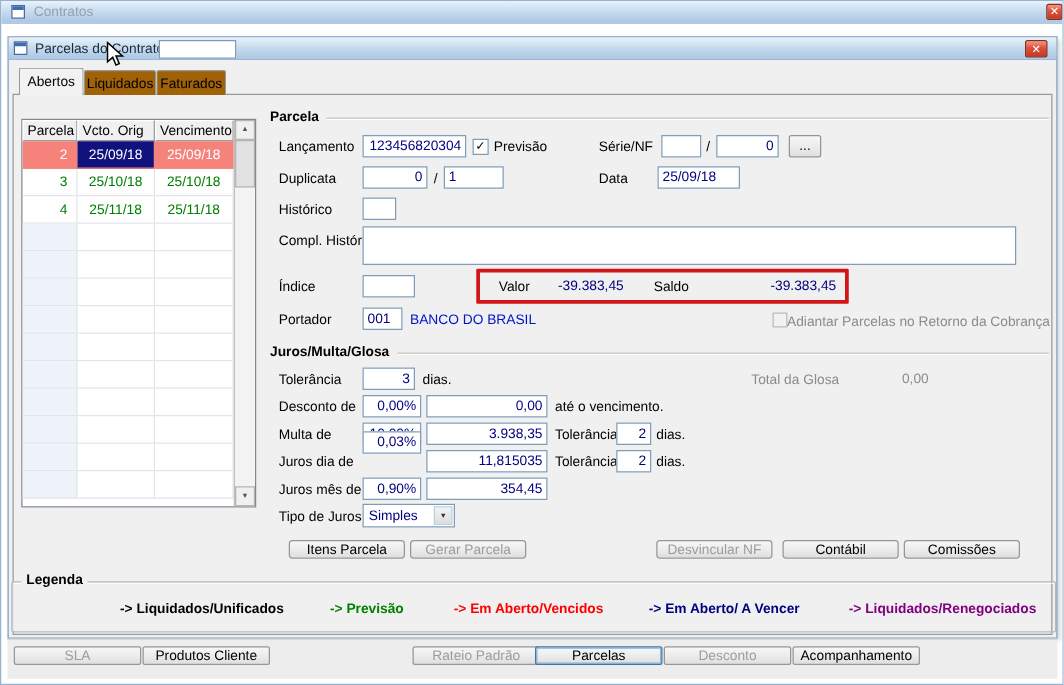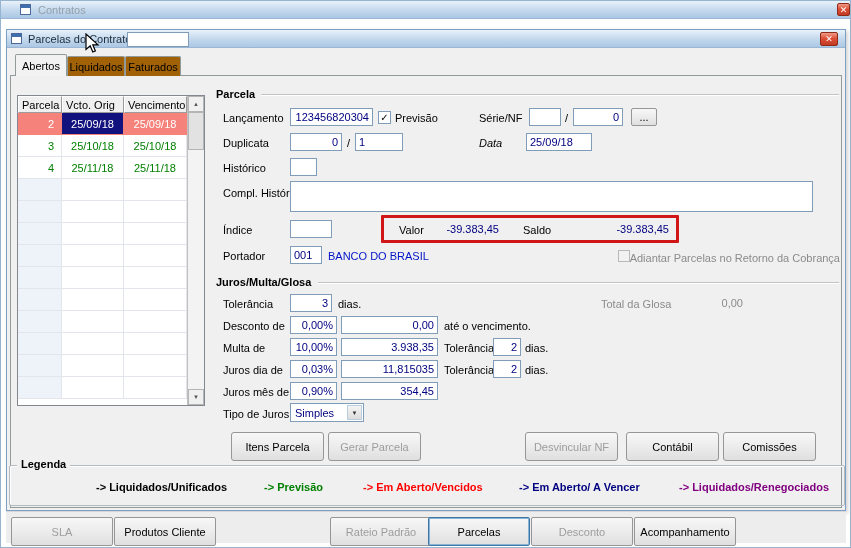--- a/index.html
+++ b/index.html
@@ -39,36 +39,36 @@
   .blue { color:#0014c8; }
   .gcap { position:absolute; font-weight:bold; }
   .gline { position:absolute; height:0; border-top:1px solid #c3c3c3; box-shadow:0 1px 0 #fff; }
   .field { position:absolute; background:#fff; border:1px solid #7f9db9; height:18px; padding:0 3px; display:flex; align-items:center; color:#000080; overflow:hidden; white-space:nowrap; }
   .field.ra { justify-content:flex-end; }
   .valtext { position:absolute; text-align:right; color:#000080; white-space:nowrap; }
   .chk { position:absolute; width:13px; height:13px; background:#fff; border:1px solid #7f9db9; display:flex; align-items:center; justify-content:center; font-size:10px; line-height:10px; font-weight:bold; cursor:pointer; }
   .chk.disabled { background:#f2f2f2; border-color:#b9b9b9; cursor:default; }
   .select { position:absolute; background:#fff; border:1px solid #7f9db9; display:flex; align-items:center; padding-left:4px; color:#000080; cursor:pointer; }
   .select .arrow { position:absolute; top:1px; right:1px; bottom:1px; width:15px; background:linear-gradient(#f4f4f4,#dcdcdc); border:1px solid #b9cede; display:flex; align-items:center; justify-content:center; font-size:6px; color:#333; }
-  .btn { position:absolute; height:29px; background:linear-gradient(180deg,#f7f7f7,#ececec 50%,#dfdfdf); border:1px solid #969696; border-radius:3px; display:flex; align-items:center; justify-content:center; cursor:pointer; white-space:nowrap; }
+  .btn { position:absolute; height:15px; background:linear-gradient(180deg,#f7f7f7,#ececec 50%,#dfdfdf); border:1px solid #969696; border-radius:3px; display:flex; align-items:center; justify-content:center; cursor:pointer; white-space:nowrap; }
   .btn.small { height:18px; border-radius:2px; }
   .btn.disabled { color:#9d9d9d; cursor:default; }
   .btn.focused { border-color:#3f76a3; box-shadow:inset 0 0 0 1px #86b3d6; }
   .red-box { position:absolute; border:3px solid #d01616; border-radius:1px; background:transparent; pointer-events:none; }
   .legend-box { position:absolute; left:8px; top:464px; width:836px; height:41px; border:1px solid #b5bac0; border-radius:2px; box-shadow:inset 1px 1px 0 #fff; }
   .legend-cap { position:absolute; left:16px; top:457px; background:#f0f0f0; padding:0 4px; font-weight:bold; }
   .legend-item { position:absolute; font-weight:bold; white-space:nowrap; }
   .bottom-strip { position:absolute; left:5px; top:510px; width:840px; height:32px; background:#ededed; border-top:1px solid #d8d8d8; }
 </style>
 </head>
 <body>
 
 <div class="stage">
 
-  <div class="titlebar" style="left:0;top:0;width:849px;height:18px;padding-left:19px;">
+  <div class="titlebar" style="left:0;top:0;width:849px;height:18px;padding-left:8px;">
     <span class="win-icon"></span>
     <span class="outer-title">Contratos</span>
   </div>
   <div class="close-btn" style="left:836px;top:2px;width:13px;height:13px;">
     <span>✕</span>
   </div>
 
   <div class="inner-box"></div>
   <div class="titlebar" style="left:6px;top:29px;width:838px;height:18px;padding-left:4px;">
     <span class="win-icon"></span>
@@ -176,21 +176,21 @@
   <div class="lbl" style="left:478px;top:110px;">Série/NF</div>
   <div class="field" style="left:528px;top:107px;width:32px;"></div>
   <div class="lbl" style="left:564px;top:110px;">/</div>
   <div class="field ra" style="left:572px;top:107px;width:50px;">0</div>
   <div class="btn small" style="left:630px;top:107px;width:26px;">...</div>
 
   <div class="lbl" style="left:222px;top:135px;">Duplicata</div>
   <div class="field ra" style="left:289px;top:132px;width:52px;">0</div>
   <div class="lbl" style="left:346px;top:135px;">/</div>
   <div class="field" style="left:354px;top:132px;width:48px;">1</div>
-  <div class="lbl" style="left:478px;top:135px;font-style:italic;">Data</div>
+  <div class="lbl" style="left:478px;top:135px;">Data</div>
   <div class="field" style="left:525px;top:132px;width:66px;">25/09/18</div>
 
   <div class="lbl" style="left:222px;top:160px;">Histórico</div>
   <div class="field" style="left:289px;top:157px;width:27px;"></div>
 
   <div class="lbl" style="left:222px;top:185px;">Compl. Histórico</div>
   <div class="field" style="left:289px;top:180px;width:523px;height:31px;align-items:flex-start;"></div>
 
   <div class="lbl" style="left:222px;top:222px;">Índice</div>
   <div class="field" style="left:289px;top:219px;width:42px;"></div>
@@ -221,21 +221,21 @@
   <div class="lbl" style="left:443px;top:318px;">até o vencimento.</div>
 
   <div class="lbl" style="left:222px;top:340px;">Multa de</div>
   <div class="field ra" style="left:289px;top:337px;width:47px;">10,00%</div>
   <div class="field ra" style="left:340px;top:337px;width:97px;">3.938,35</div>
   <div class="lbl" style="left:443px;top:340px;">Tolerância</div>
   <div class="field ra" style="left:492px;top:337px;width:28px;">2</div>
   <div class="lbl" style="left:524px;top:340px;">dias.</div>
 
   <div class="lbl" style="left:222px;top:362px;">Juros dia de</div>
-  <div class="field ra" style="left:289px;top:359px;width:47px;">0,03%</div>
+  <div class="field ra" style="left:289px;top:344px;width:47px;">0,03%</div>
   <div class="field ra" style="left:340px;top:359px;width:97px;">11,815035</div>
   <div class="lbl" style="left:443px;top:362px;">Tolerância</div>
   <div class="field ra" style="left:492px;top:359px;width:28px;">2</div>
   <div class="lbl" style="left:524px;top:362px;">dias.</div>
 
   <div class="lbl" style="left:222px;top:384px;">Juros mês de</div>
   <div class="field ra" style="left:289px;top:381px;width:47px;">0,90%</div>
   <div class="field ra" style="left:340px;top:381px;width:97px;">354,45</div>
 
   <div class="lbl" style="left:222px;top:406px;">Tipo de Juros</div>

